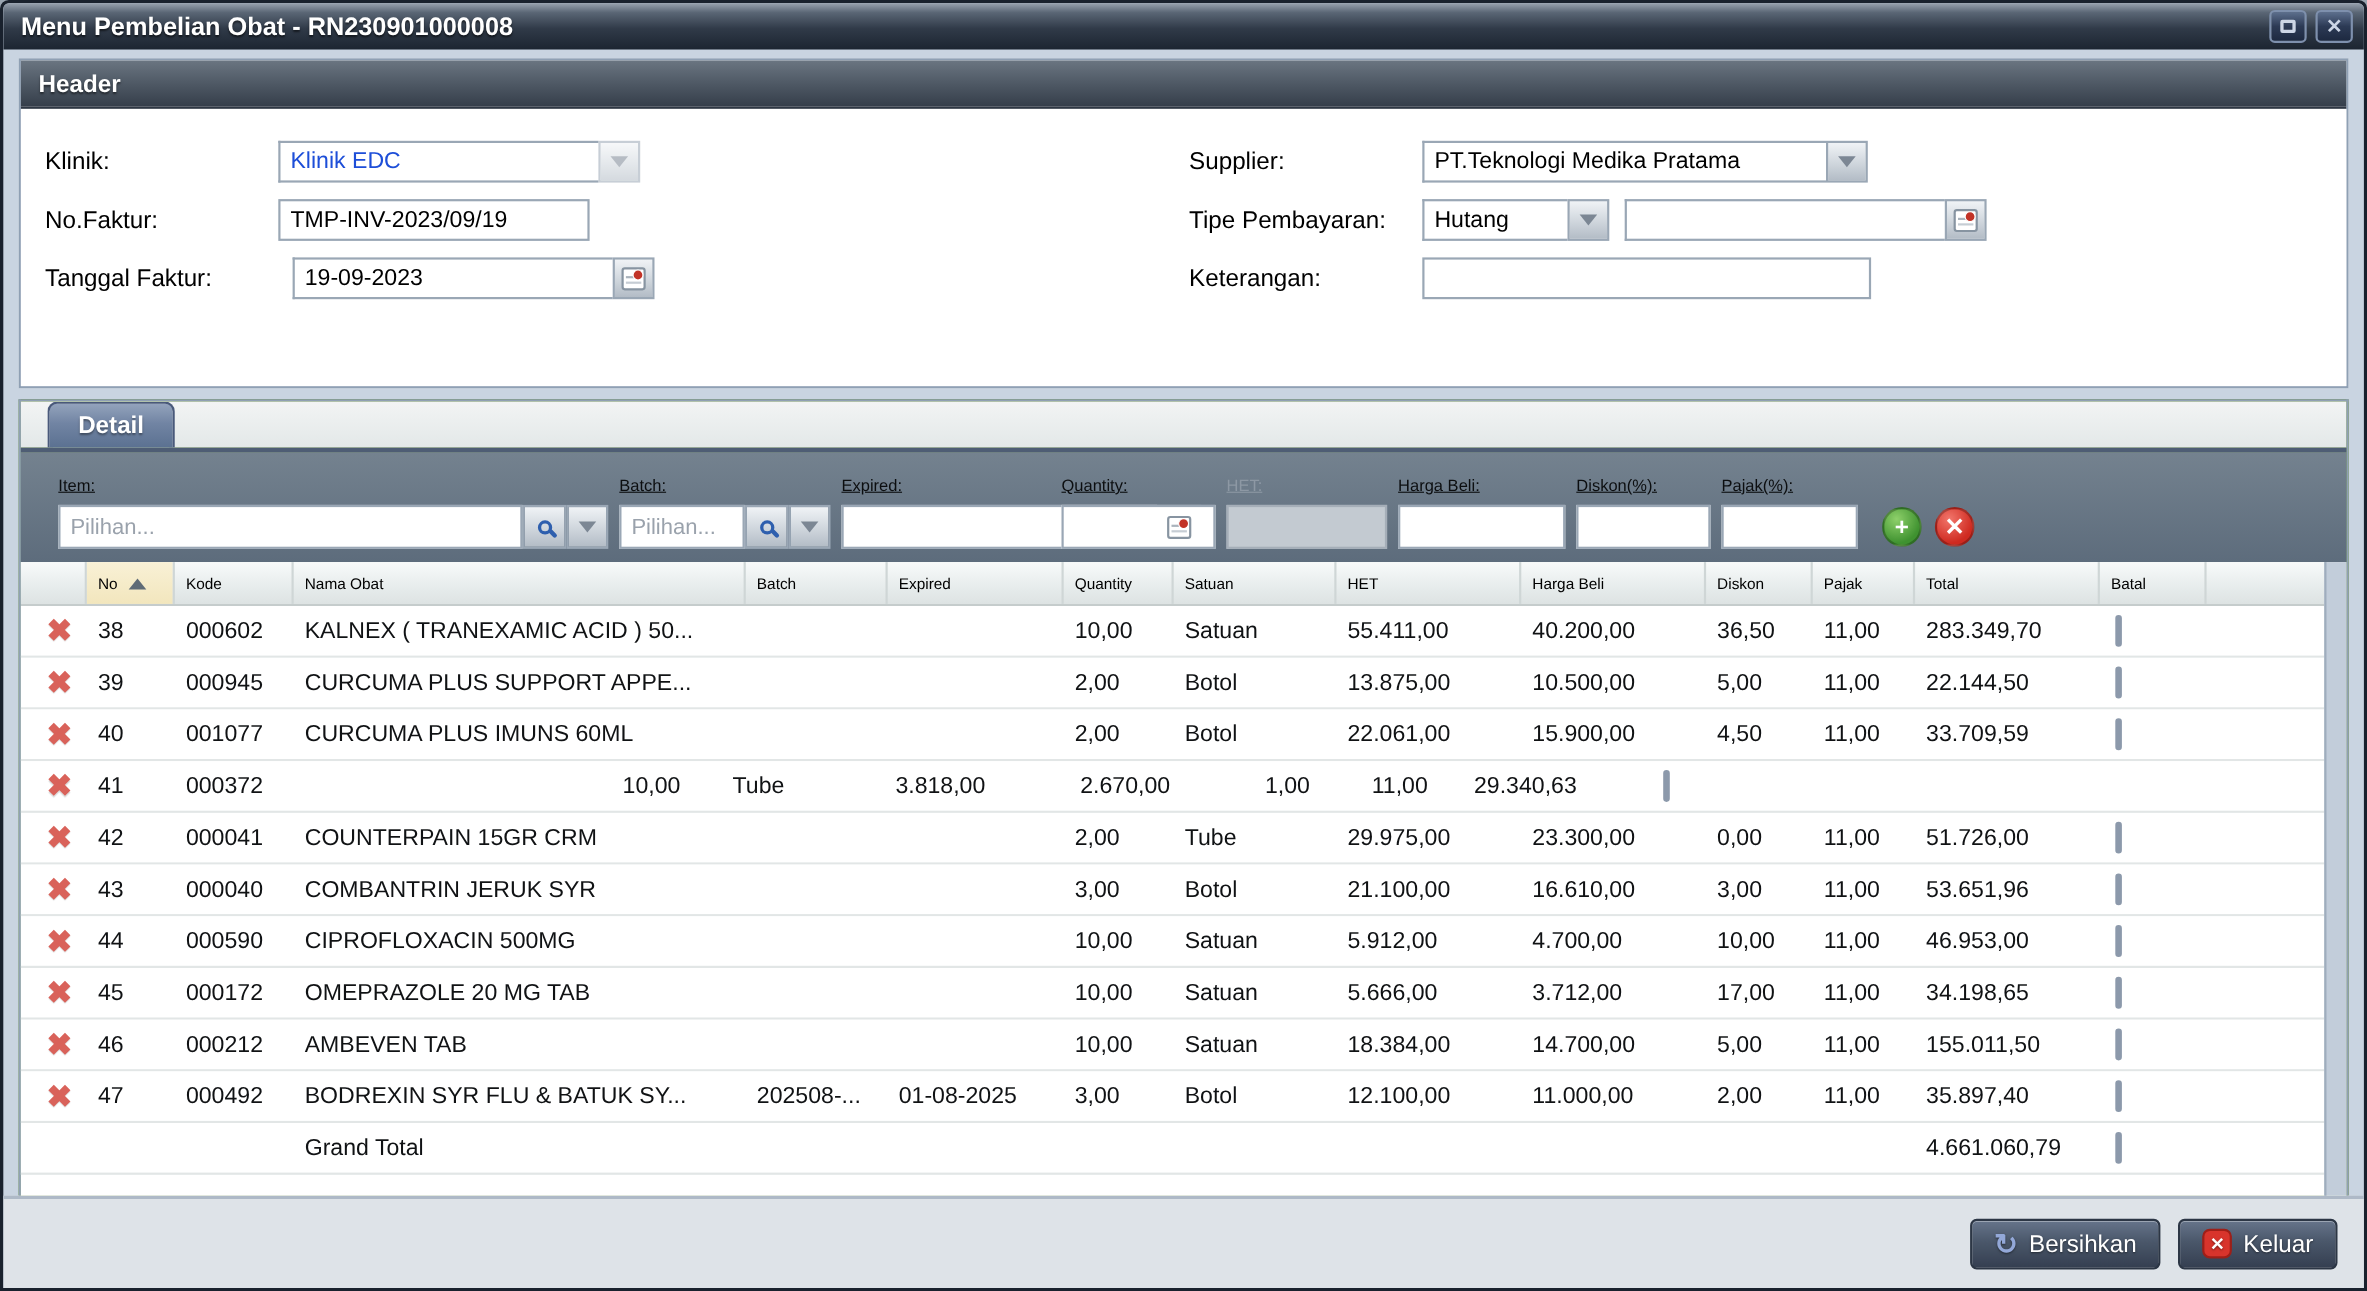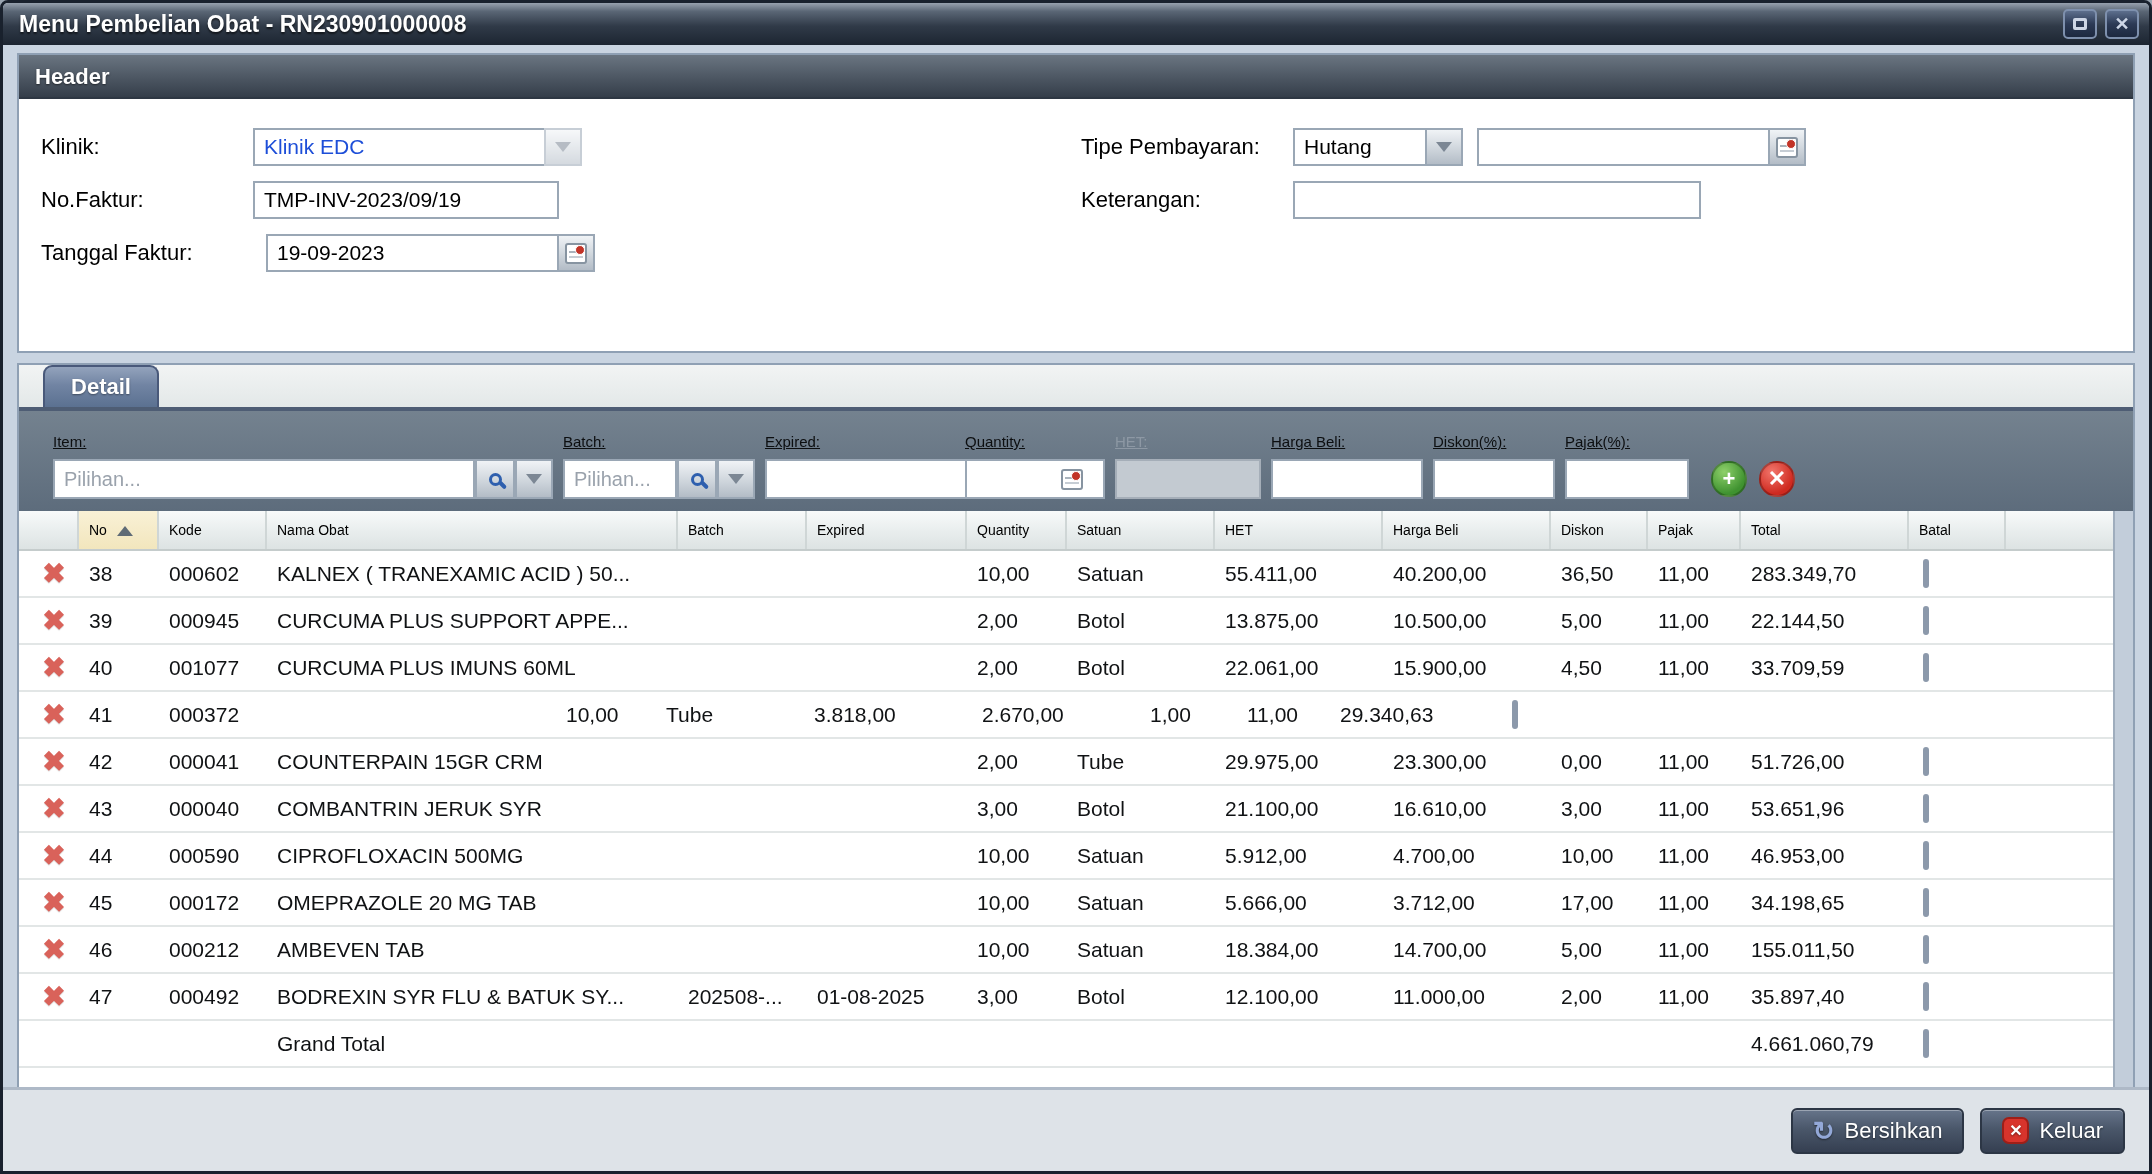--- a/index.html
+++ b/index.html
@@ -167,34 +167,43 @@
             <span class="form-label">Klinik:</span>
             <div class="combo" style="width:306px;">
               <input class="txt disabled" style="flex: 1 1 0%;" readonly="" value="Klinik EDC">
               <div class="trigger dim">
                 <span class="chev"></span>
               </div>
             </div>
           </div>
           <div class="form-row">
             <span class="form-label">No.Faktur:</span>
-            <input class="txt" style="width: 306px;" value="TMP-INV-2023/09/19">
+            <input class="txt" style="width: 283px;" value="TMP-INV-2023/09/19">
           </div>
           <div class="form-row">
             <span class="form-label">Tanggal Faktur:</span>
             <div class="combo" style="width:202px;">
               <input class="txt" style="flex: 1 1 0%; margin-left: 13px;" value="19-09-2023">
               <div class="trigger">
                 <span class="cal-icon"></span>
               </div>
             </div>
           </div>
         </div>
 
         <div class="form-col form-right">
+          <div class="form-row">
+            <span class="form-label">Supplier:</span>
+            <div class="combo" style="width:405px;">
+              <input class="txt" style="flex: 1 1 0%;" value="PT.Teknologi Medika Pratama">
+              <div class="trigger">
+                <span class="chev"></span>
+              </div>
+            </div>
+          </div>
           <div class="form-row">
             <span class="form-label">Tipe Pembayaran:</span>
             <div class="combo" style="width:170px;">
               <input class="txt" style="flex: 1 1 0%; width: 60px;" value="Hutang">
               <div class="trigger">
                 <span class="chev"></span>
               </div>
             </div>
             <div class="combo" style="width:204px;margin-left:14px;">
               <input class="txt" style="flex: 1 1 0%;" value="">

